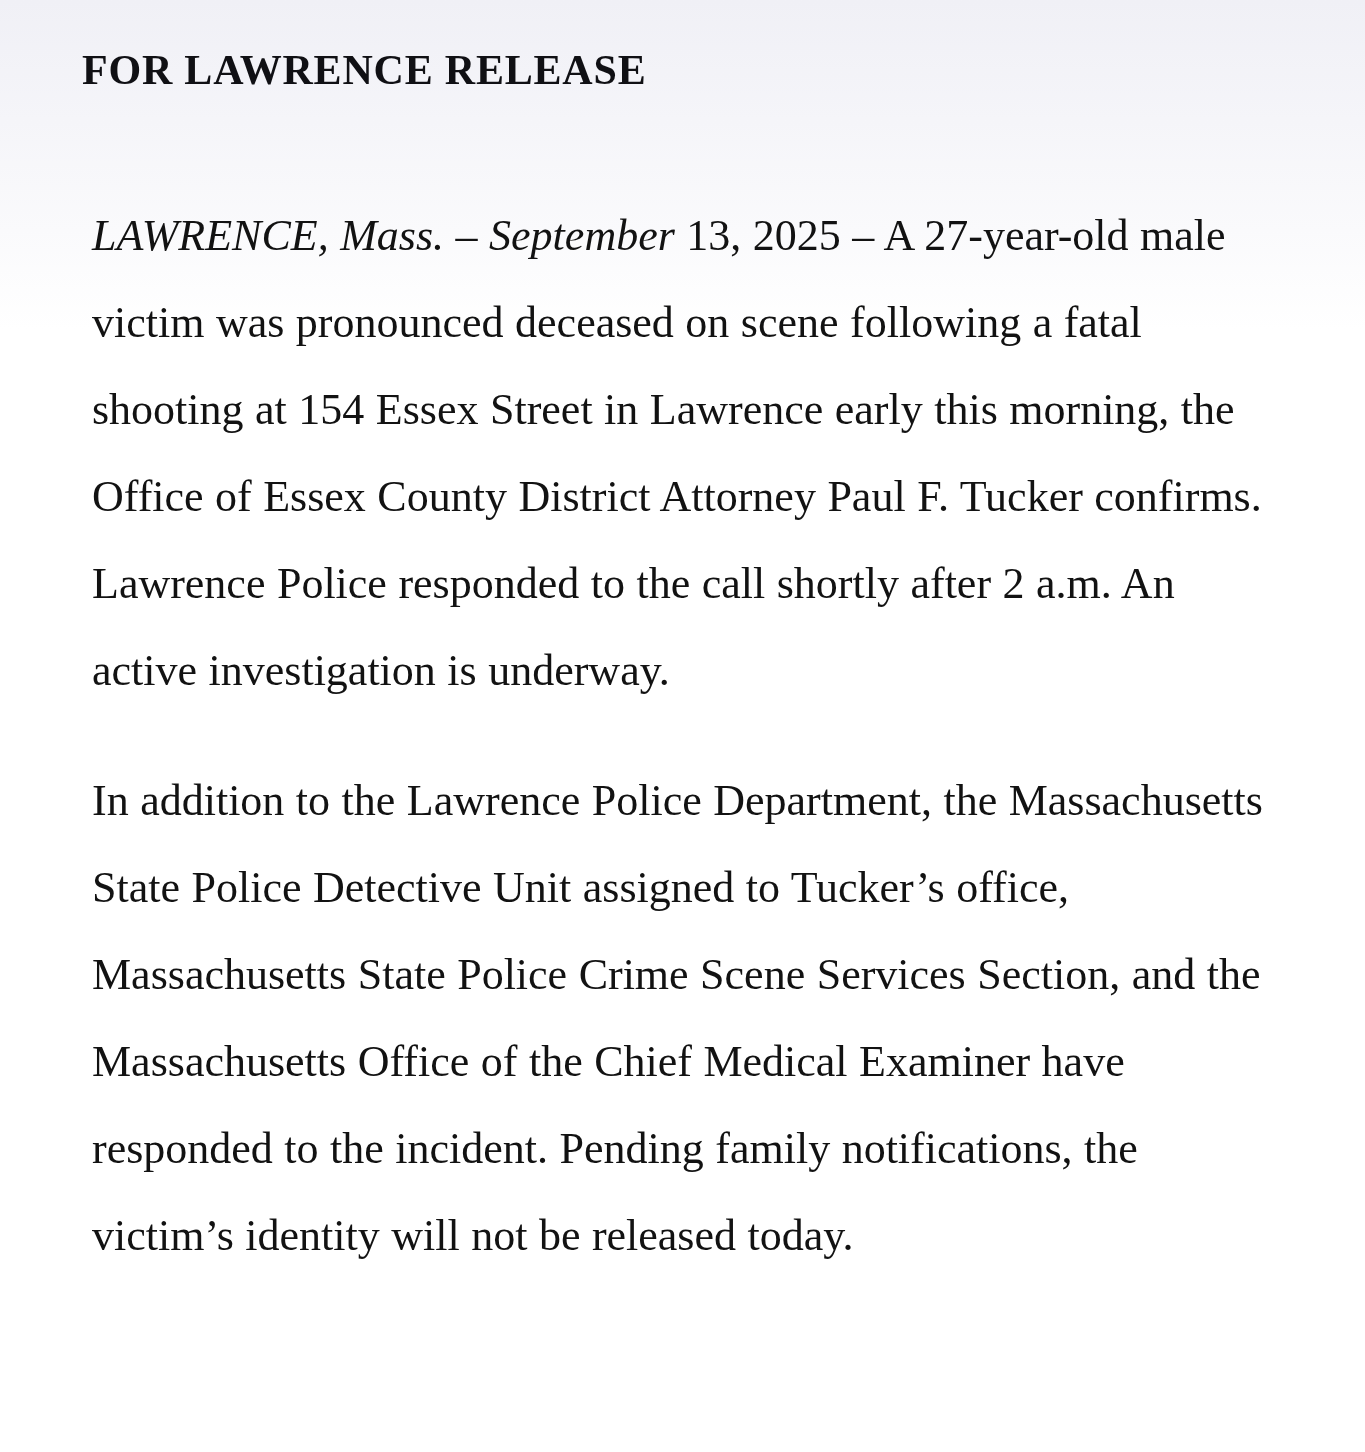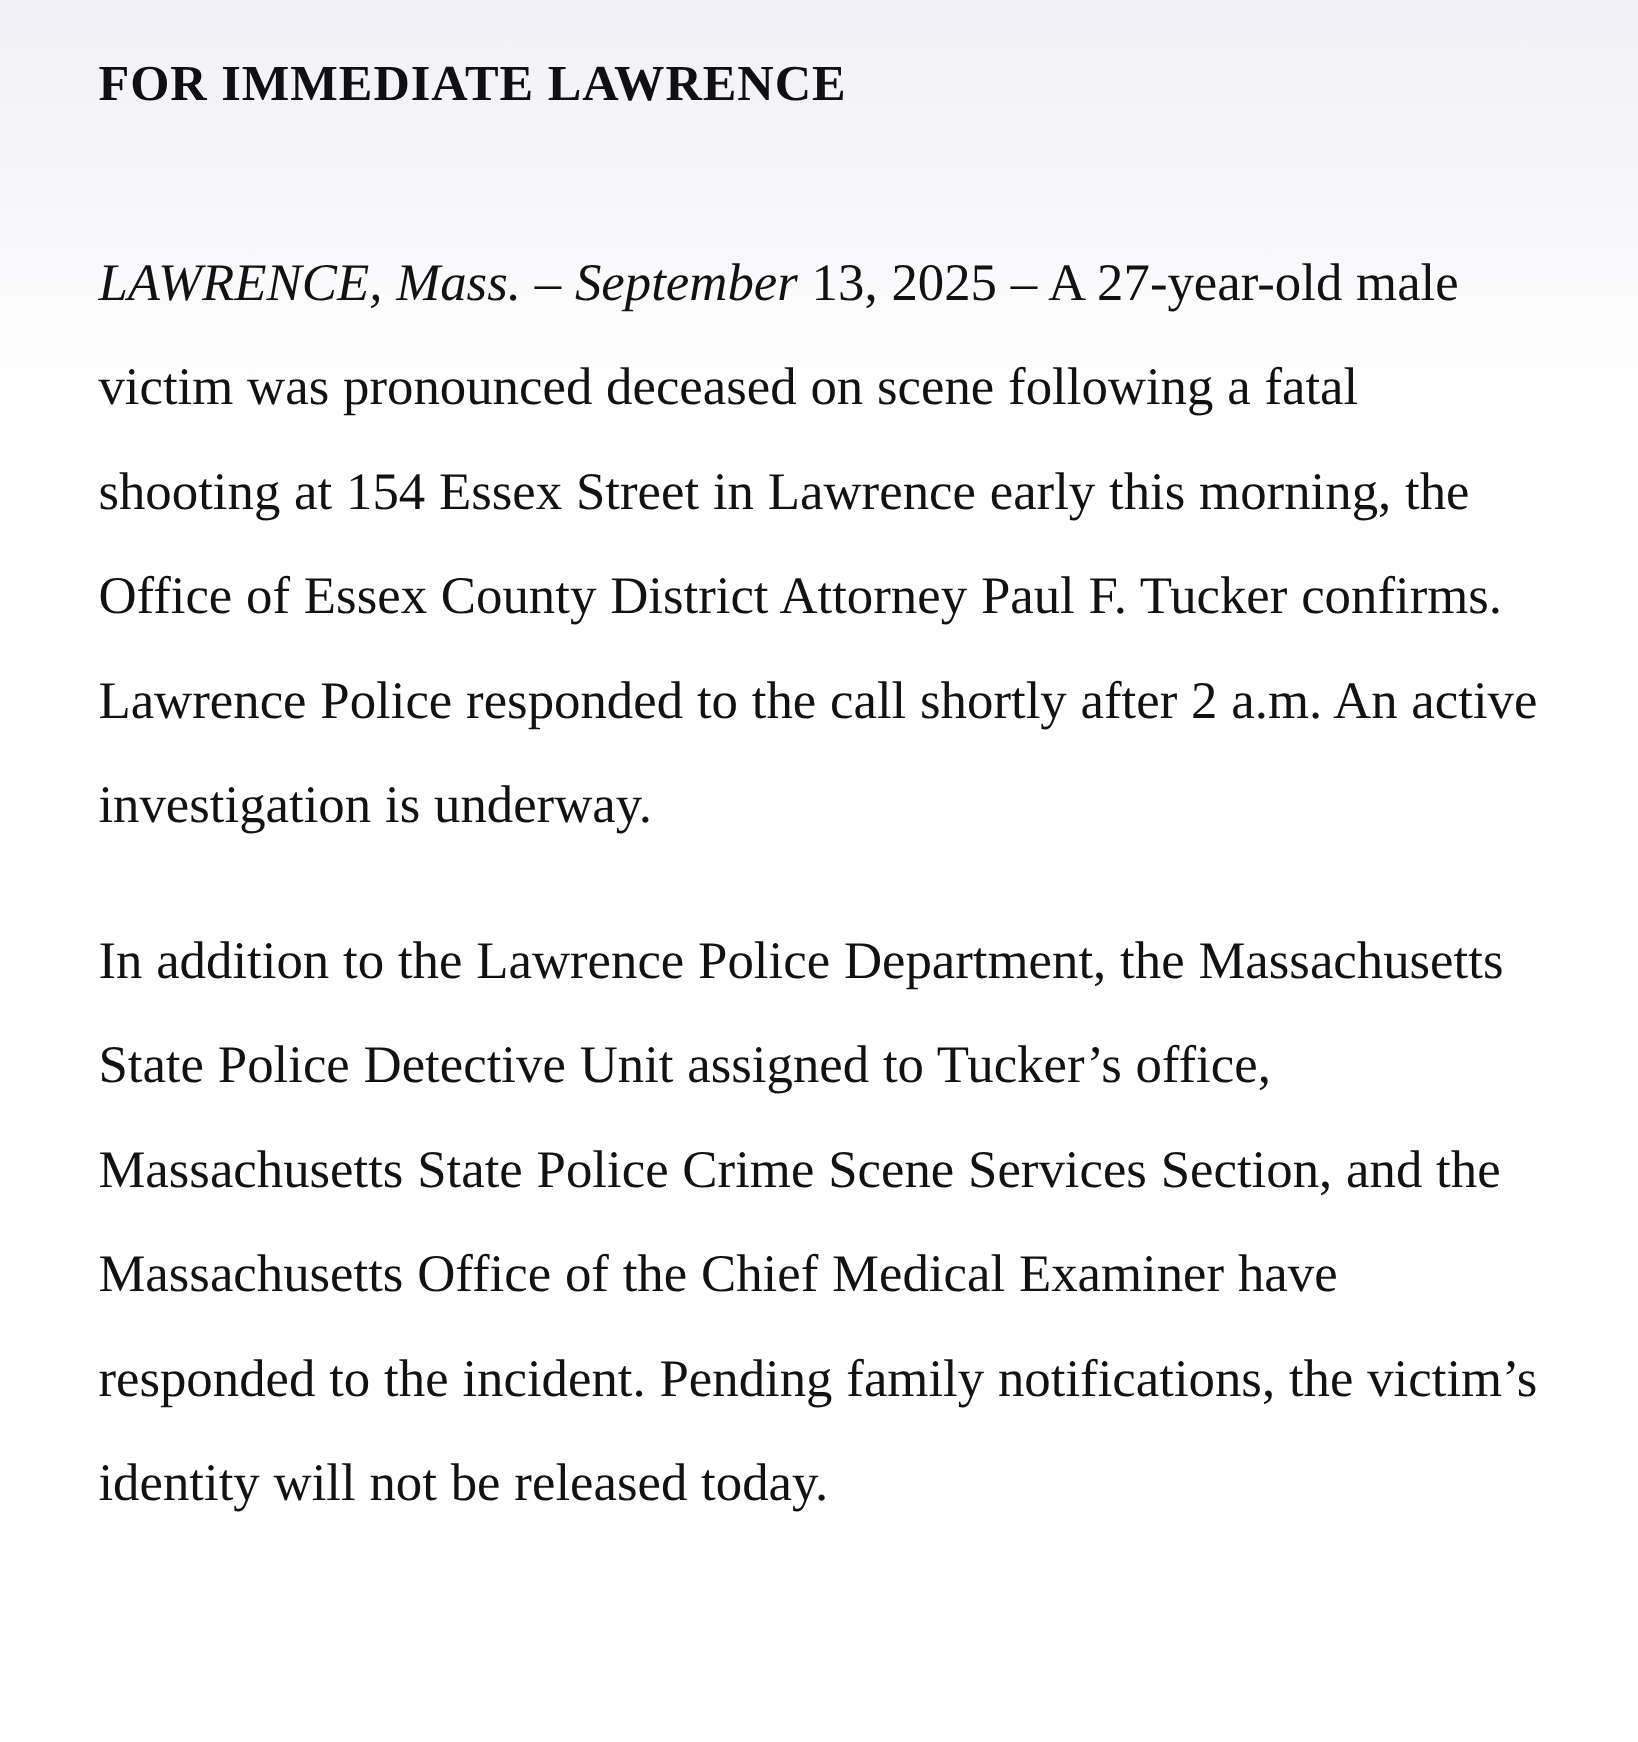--- a/index.html
+++ b/index.html
@@ -44,21 +44,21 @@
     font-weight: 700;
     font-size: 42px;
     line-height: 52px;
     letter-spacing: 0.8px;
     color: #101014;
     text-transform: none;
     padding-top: 44px;
   }
 
   .body-copy {
-    margin: 0;
+    margin: 10px;
     padding: 0;
     font-size: 44px;
     line-height: 87px;
     color: #121212;
     font-weight: 400;
     text-align: left;
     word-spacing: 0.5px;
   }
 
   .body-copy + .body-copy {
@@ -73,21 +73,21 @@
     font-style: italic;
   }
 </style>
 </head>
 <body>
 
 <div class="page">
 
   <article class="release">
 
-    <h1 class="headline">FOR IMMEDIATE LAWRENCE</h1>
+    <h1 class="headline">FOR LAWRENCE RELEASE</h1>
 
     <p class="body-copy para-lead"><em class="dateline">LAWRENCE, Mass. – September</em><span> 13, 2025 – A 27-year-old male victim was pronounced deceased on scene following a fatal shooting at 154 Essex Street in Lawrence early this morning, the Office of Essex County District Attorney Paul F. Tucker confirms. Lawrence Police responded to the call shortly after 2 a.m. An active investigation is underway.</span></p>
 
     <p class="body-copy">In addition to the Lawrence Police Department, the Massachusetts State Police Detective Unit assigned to Tucker’s office, Massachusetts State Police Crime Scene Services Section, and the Massachusetts Office of the Chief Medical Examiner have responded to the incident. Pending family notifications, the victim’s identity will not be released today.</p>
 
   </article>
 
 </div>
 
 </body></html>

